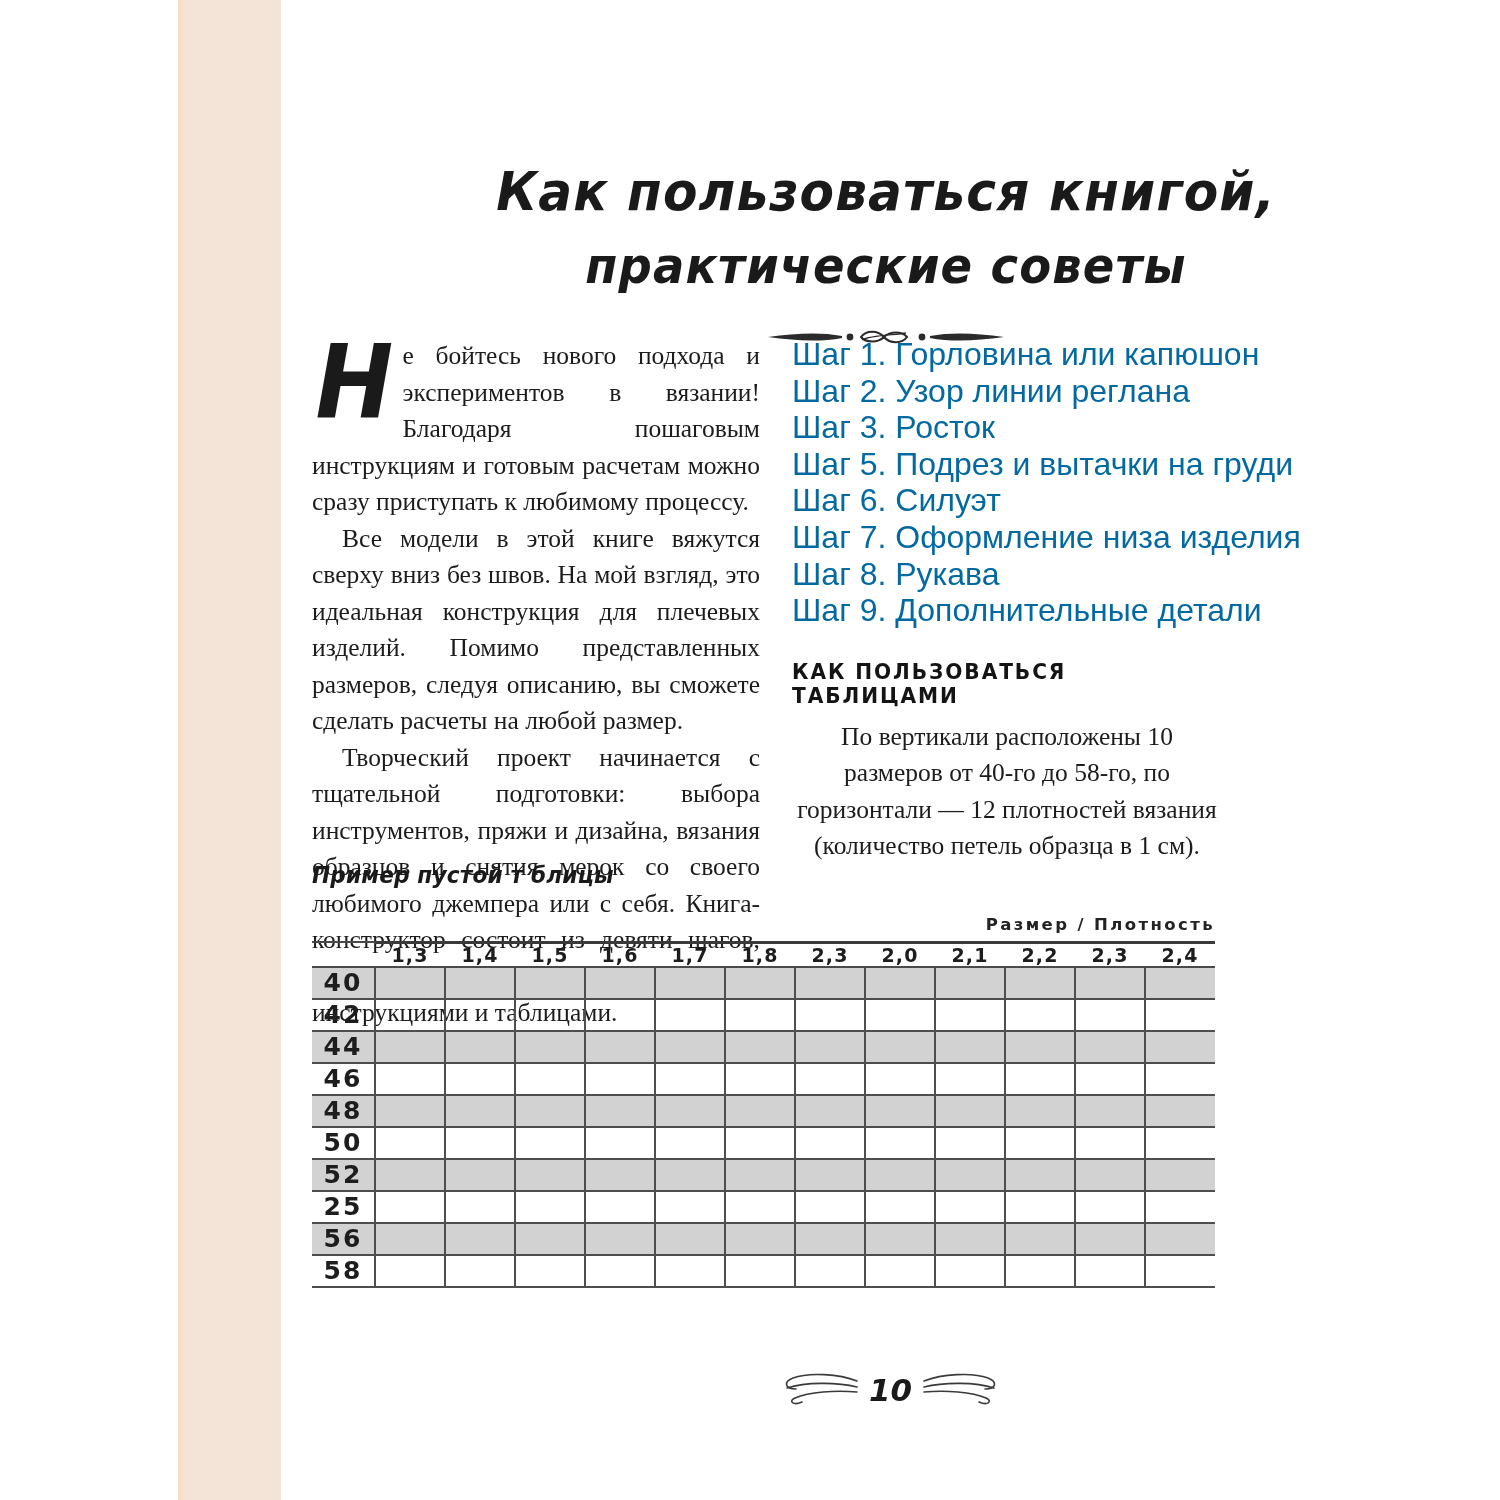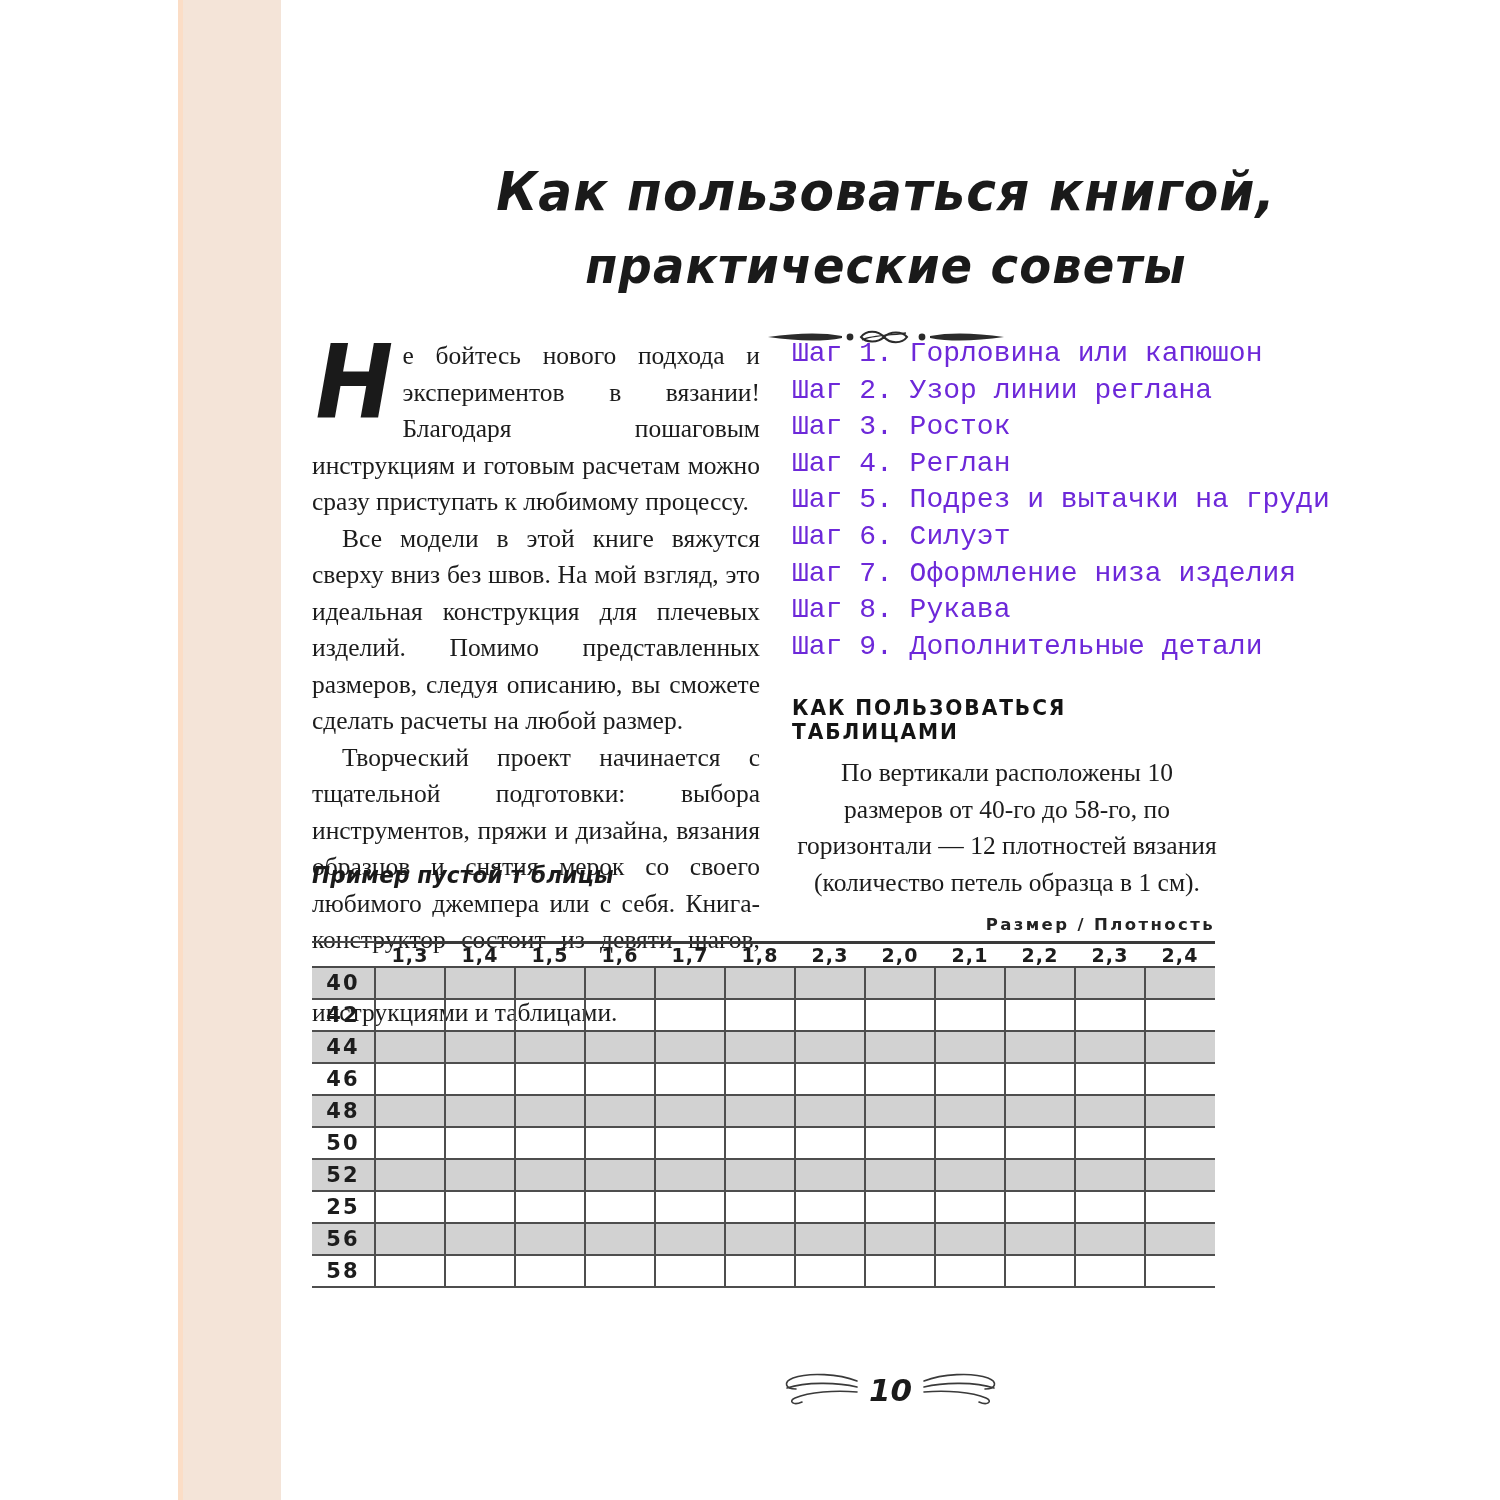--- a/index.html
+++ b/index.html
@@ -99,24 +99,24 @@
     font-style: italic;
     font-size: 101px;
     line-height: 85px;
     margin: 2px 6px -4px 0;
     color: #1a1a1a;
     transform: scaleX(0.92);
   }
 
   
   .step-item {
-    font-family: Liberation Mono, monospace;
-    font-size: 28px;
+    font-family: Liberation Sans, sans-serif;
+    font-size: 32px;
     line-height: 36.6px;
-    color: #6d28d9;
+    color: #0369a1;
     white-space: nowrap;
   }
 
   
   .sub-head {
     margin-top: 31px;
     font-family: "DejaVu Sans", sans-serif;
     font-weight: bold;
     font-size: 21px;
     letter-spacing: 2.0px;
@@ -186,21 +186,21 @@
     border-bottom: 2.6px solid #4a4a4a;
   }
   .th-corner { border-bottom: 2.6px solid #4a4a4a; }
 
   td.row-label {
     height: 32px;
     text-align: center;
     vertical-align: middle;
     font-family: "DejaVu Sans", sans-serif;
     font-weight: bold;
-    font-size: 21px;
+    font-size: 25px;
     letter-spacing: 2.2px;
     color: #1d1d1d;
     border-bottom: 2.2px solid #4e4e4e;
     border-right: 2.2px solid #4e4e4e;
   }
   td.cell {
     height: 32px;
     border-bottom: 2.2px solid #4e4e4e;
     border-right: 2.2px solid #4e4e4e;
   }
@@ -255,21 +255,20 @@
     <div class="col-left">
       <p class="body-p first"><span class="dropcap">Н</span><span>е бойтесь нового подхода и экспериментов в вязании! Благодаря пошаговым инструкциям и готовым расчетам можно сразу приступать к любимому процессу.</span></p>
       <p class="body-p">Все модели в этой книге вяжутся сверху вниз без швов. На мой взгляд, это идеальная конструкция для плечевых изделий. Помимо представленных размеров, следуя описанию, вы сможете сделать расчеты на любой размер.</p>
       <p class="body-p">Творческий проект начинается с тщательной подготовки: выбора инструментов, пряжи и дизайна, вязания образцов и снятия мерок со своего любимого джемпера или с себя. Книга-конструктор состоит из девяти шагов, каждый снабжен подробными инструкциями и таблицами.</p>
     </div>
 
     <div class="col-right">
       <div class="step-item">Шаг 1. Горловина или капюшон</div>
       <div class="step-item">Шаг 2. Узор линии реглана</div>
       <div class="step-item">Шаг 3. Росток</div>
-      <div class="step-item">Шаг 4. Реглан</div>
       <div class="step-item">Шаг 5. Подрез и вытачки на груди</div>
       <div class="step-item">Шаг 6. Силуэт</div>
       <div class="step-item">Шаг 7. Оформление низа изделия</div>
       <div class="step-item">Шаг 8. Рукава</div>
       <div class="step-item">Шаг 9. Дополнительные детали</div>
 
       <div class="sub-head">Как пользоваться таблицами</div>
       <div class="sub-para">По вертикали расположены 10 размеров от 40-го до 58-го, по горизонтали — 12 плотностей вязания (количество петель образца в 1 см).</div>
     </div>
 

